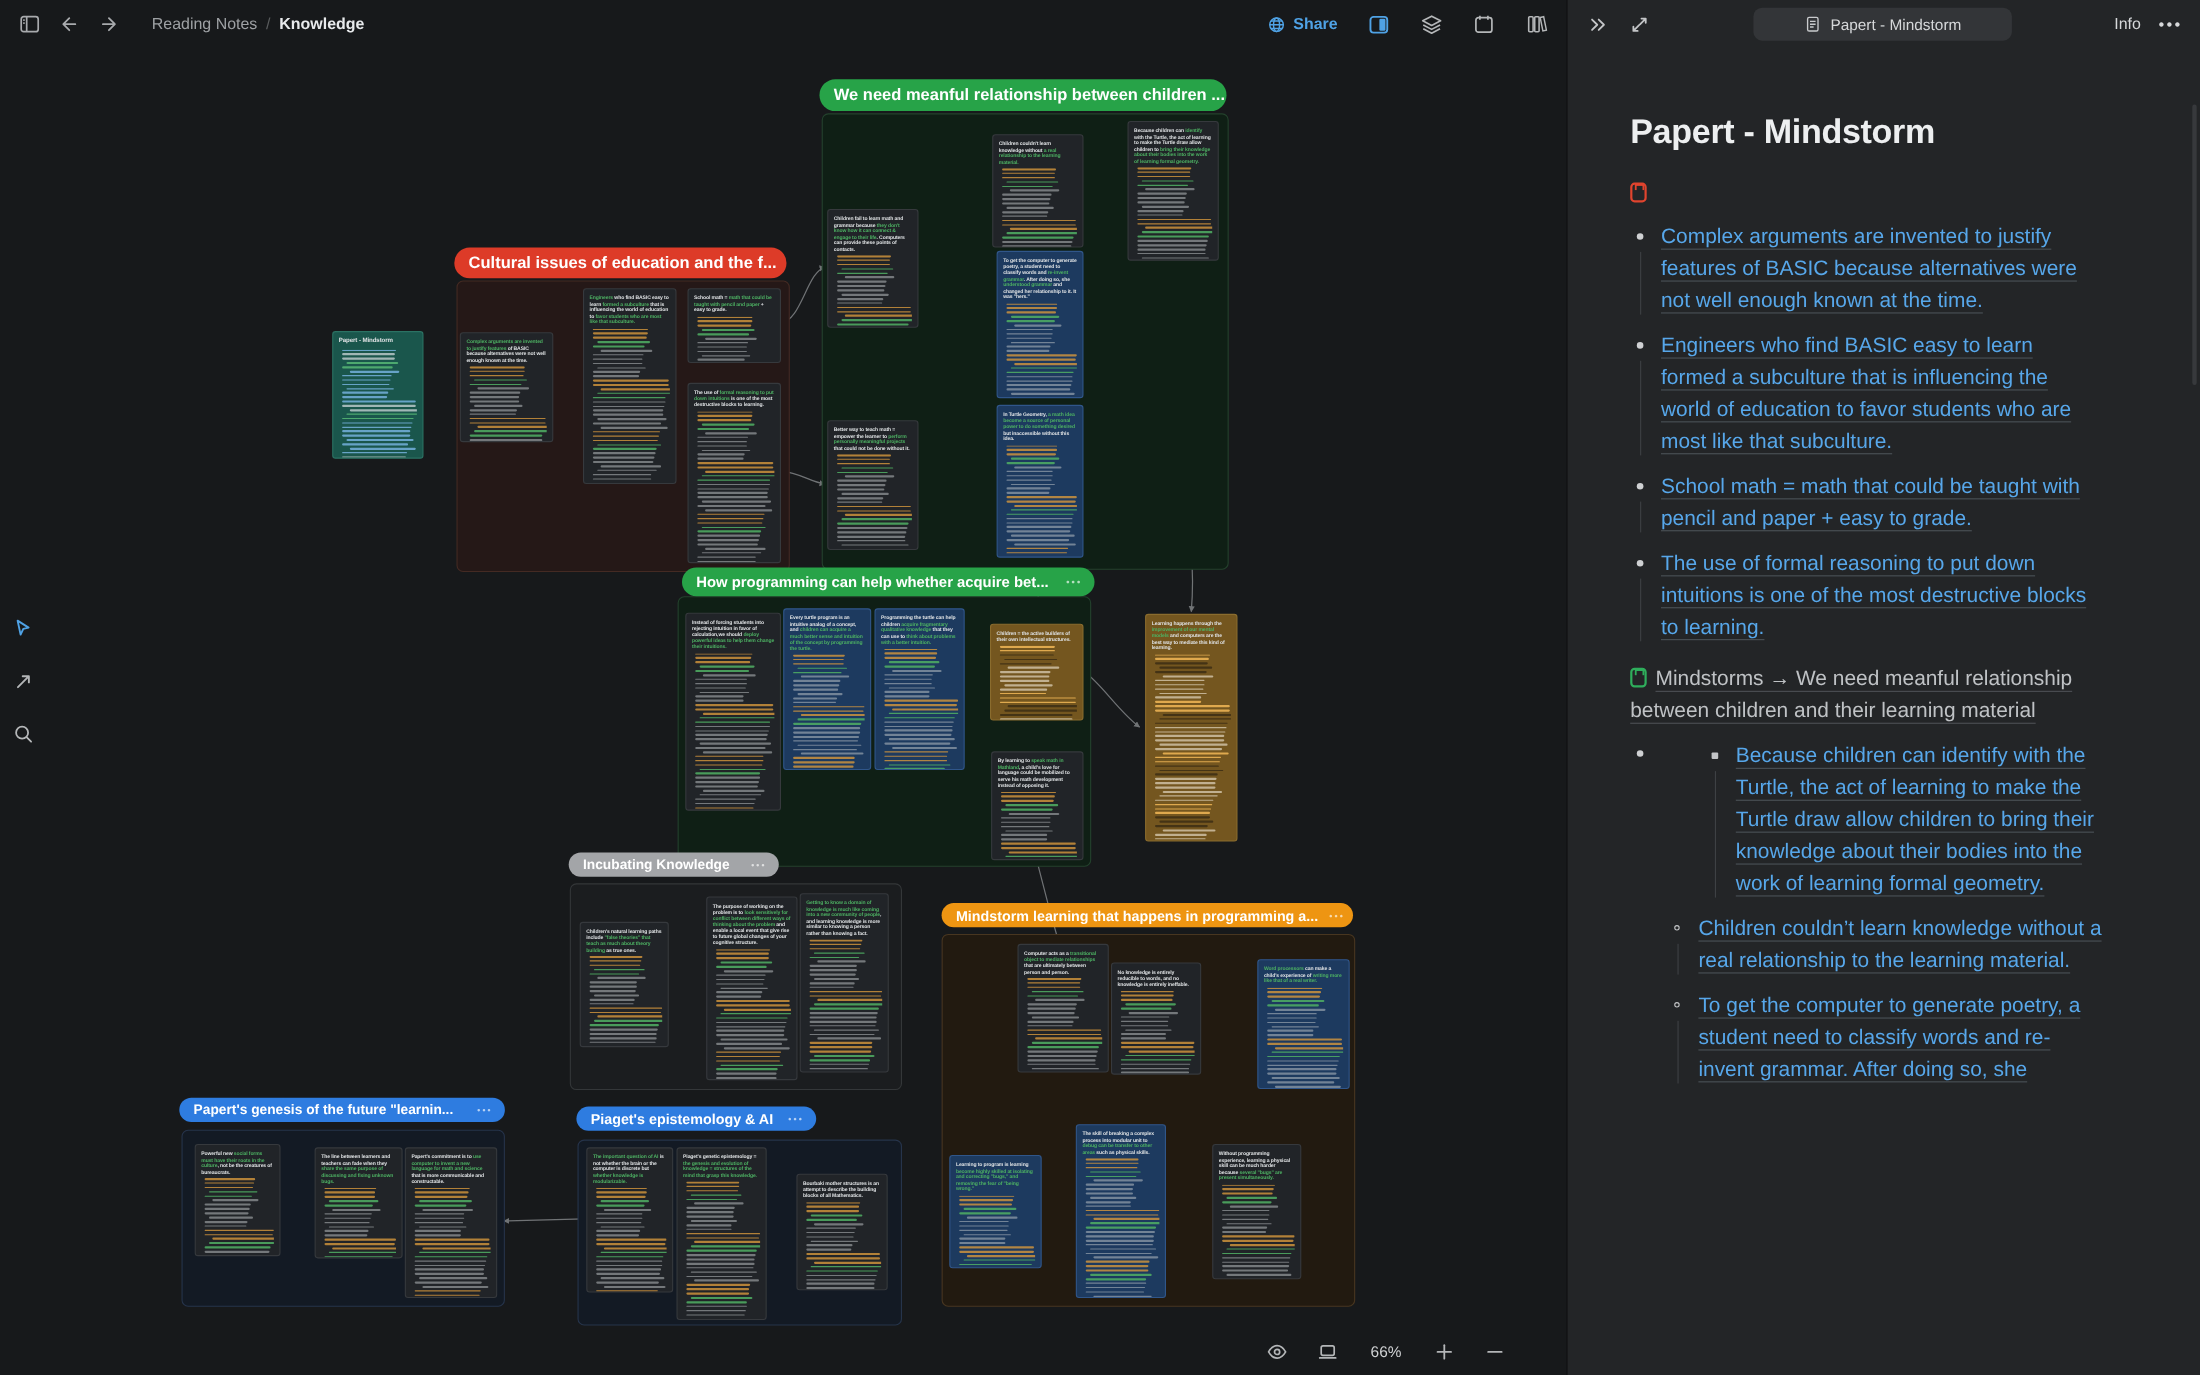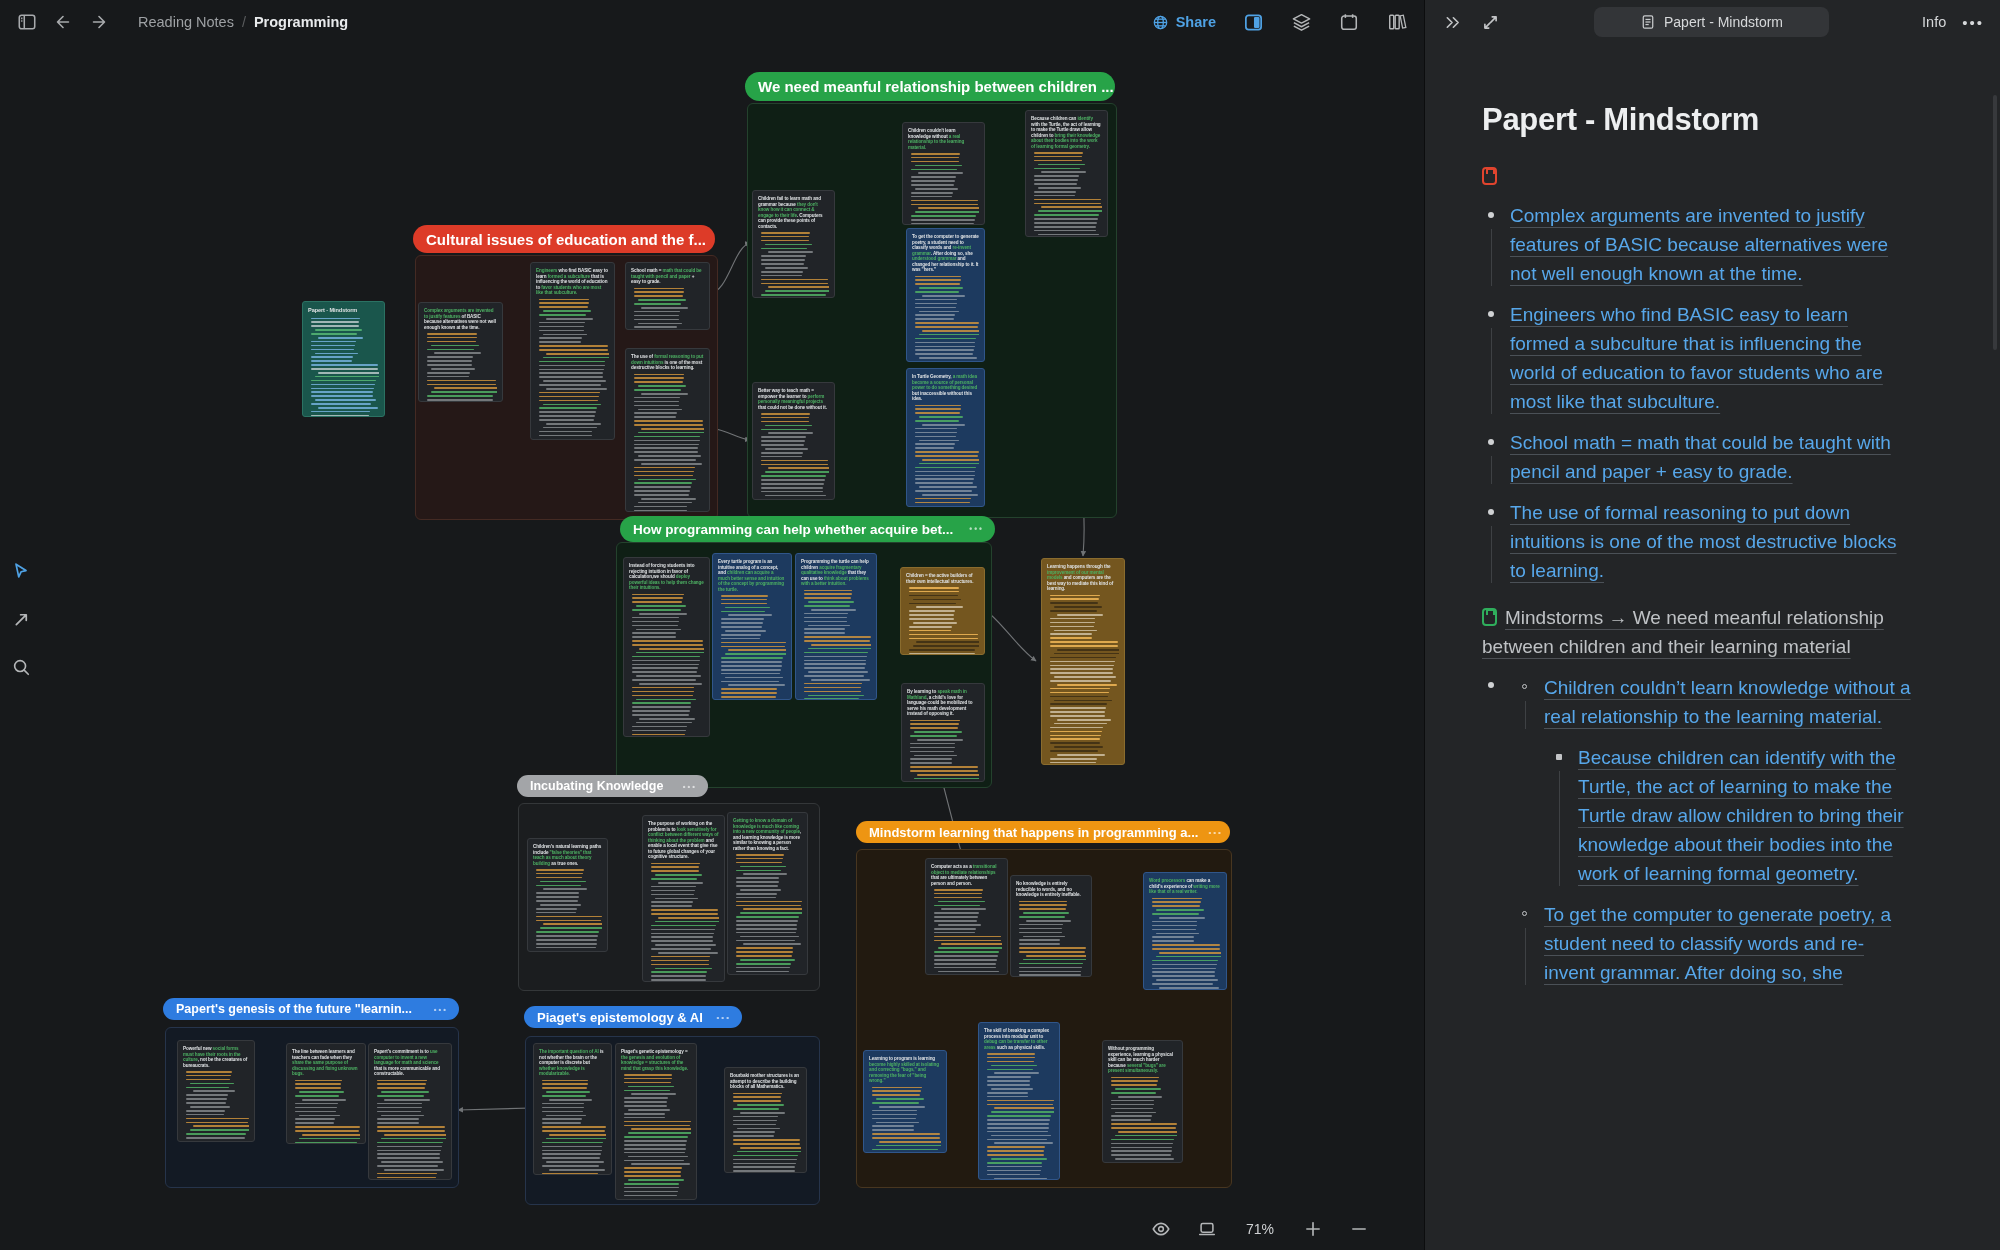--- a/index.html
+++ b/index.html
@@ -1134,21 +1134,21 @@
       </svg>
     </span>
     <span class="tb-icon">
       <svg width="20" height="20" viewBox="0 0 22 22" fill="none" stroke="currentColor" stroke-width="1.8" stroke-linecap="round" stroke-linejoin="round">
         <path d="M5 11 H16.5 M11 5 l6 6 -6 6"></path>
       </svg>
     </span>
     <span id="breadcrumb">
       <span class="bc-root">Reading Notes</span>
       <span class="bc-sep">/</span>
-      <span class="bc-current">Programming</span>
+      <span class="bc-current">Knowledge</span>
     </span>
     <span id="tb-right">
       <span class="share-btn">
         <svg width="17" height="17" viewBox="0 0 22 22" fill="none" stroke="currentColor" stroke-width="1.7">
           <circle cx="11" cy="11" r="8"></circle>
             <ellipse cx="11" cy="11" rx="3.6" ry="8"></ellipse>
           <line x1="3" y1="11" x2="19" y2="11"></line>
             <line x1="4.2" y1="6.7" x2="17.8" y2="6.7"></line>
             <line x1="4.2" y1="15.3" x2="17.8" y2="15.3"></line>
         </svg>
@@ -1209,21 +1209,21 @@
         <path d="M2.5 11 C5 6.5 8 4.8 11 4.8 C14 4.8 17 6.5 19.5 11 C17 15.5 14 17.2 11 17.2 C8 17.2 5 15.5 2.5 11 Z"></path>
         <circle cx="11" cy="11" r="2.6"></circle>
       </svg>
     </span>
     <span class="tb-icon gray-ic" style="margin:0">
       <svg width="20" height="20" viewBox="0 0 22 22" fill="none" stroke="currentColor" stroke-width="1.7" stroke-linecap="round">
         <rect x="4.5" y="5" width="13" height="9.5" rx="1.8"></rect>
           <line x1="3" y1="17" x2="19" y2="17"></line>
       </svg>
     </span>
-    <span id="zoom-level">71%</span>
+    <span id="zoom-level">66%</span>
     <span class="tb-icon gray-ic" style="margin:0">
       <svg width="18" height="18" viewBox="0 0 22 22" stroke="currentColor" stroke-width="2" stroke-linecap="round">
         <line x1="11" y1="3.5" x2="11" y2="18.5"></line>
           <line x1="3.5" y1="11" x2="18.5" y2="11"></line>
       </svg>
     </span>
     <span class="tb-icon gray-ic" style="margin:0">
       <svg width="18" height="18" viewBox="0 0 22 22" stroke="currentColor" stroke-width="2" stroke-linecap="round">
         <line x1="3.5" y1="11" x2="18.5" y2="11"></line>
       </svg>
@@ -1257,21 +1257,21 @@
     <div id="doc">
       <h1>Papert - Mindstorm</h1>
       <div id="doc-body">
           <div class="section-link"><span class="card-glyph glyph-red"></span></div>
           <div class="b-item lvl1"><span class="b-marker"></span><span class="guide"></span><span class="b-text">Complex arguments are invented to justify features of BASIC because alternatives were not well enough known at the time.</span></div>
           <div class="b-item lvl1"><span class="b-marker"></span><span class="guide"></span><span class="b-text">Engineers who find BASIC easy to learn formed a subculture that is influencing the world of education to favor students who are most like that subculture.</span></div>
           <div class="b-item lvl1"><span class="b-marker"></span><span class="guide"></span><span class="b-text">School math = math that could be taught with pencil and paper + easy to grade.</span></div>
           <div class="b-item lvl1"><span class="b-marker"></span><span class="guide"></span><span class="b-text">The use of formal reasoning to put down intuitions is one of the most destructive blocks to learning.</span></div>
           <div class="section-link"><span class="card-glyph glyph-green"></span><span class="link-text">Mindstorms → We need meanful relationship between children and their learning material</span></div>
           <div class="b-item lvl1"><span class="b-marker"></span><span class="guide"></span></div>
+          <div class="b-item lvl3"><span class="b-marker"></span><span class="guide"></span><span class="b-text">Because children can identify with the Turtle, the act of learning to make the Turtle draw allow children to bring their knowledge about their bodies into the work of learning formal geometry.</span></div>
           <div class="b-item lvl2"><span class="b-marker"></span><span class="guide"></span><span class="b-text">Children couldn’t learn knowledge without a real relationship to the learning material.</span></div>
-          <div class="b-item lvl3"><span class="b-marker"></span><span class="guide"></span><span class="b-text">Because children can identify with the Turtle, the act of learning to make the Turtle draw allow children to bring their knowledge about their bodies into the work of learning formal geometry.</span></div>
           <div class="b-item lvl2"><span class="b-marker"></span><span class="guide"></span><span class="b-text">To get the computer to generate poetry, a student need to classify words and re-invent grammar. After doing so, she</span></div>
         </div>
     </div>
     <div id="panel-scrollbar"></div>
   </div>
 
 </div>
 
 </body></html>

